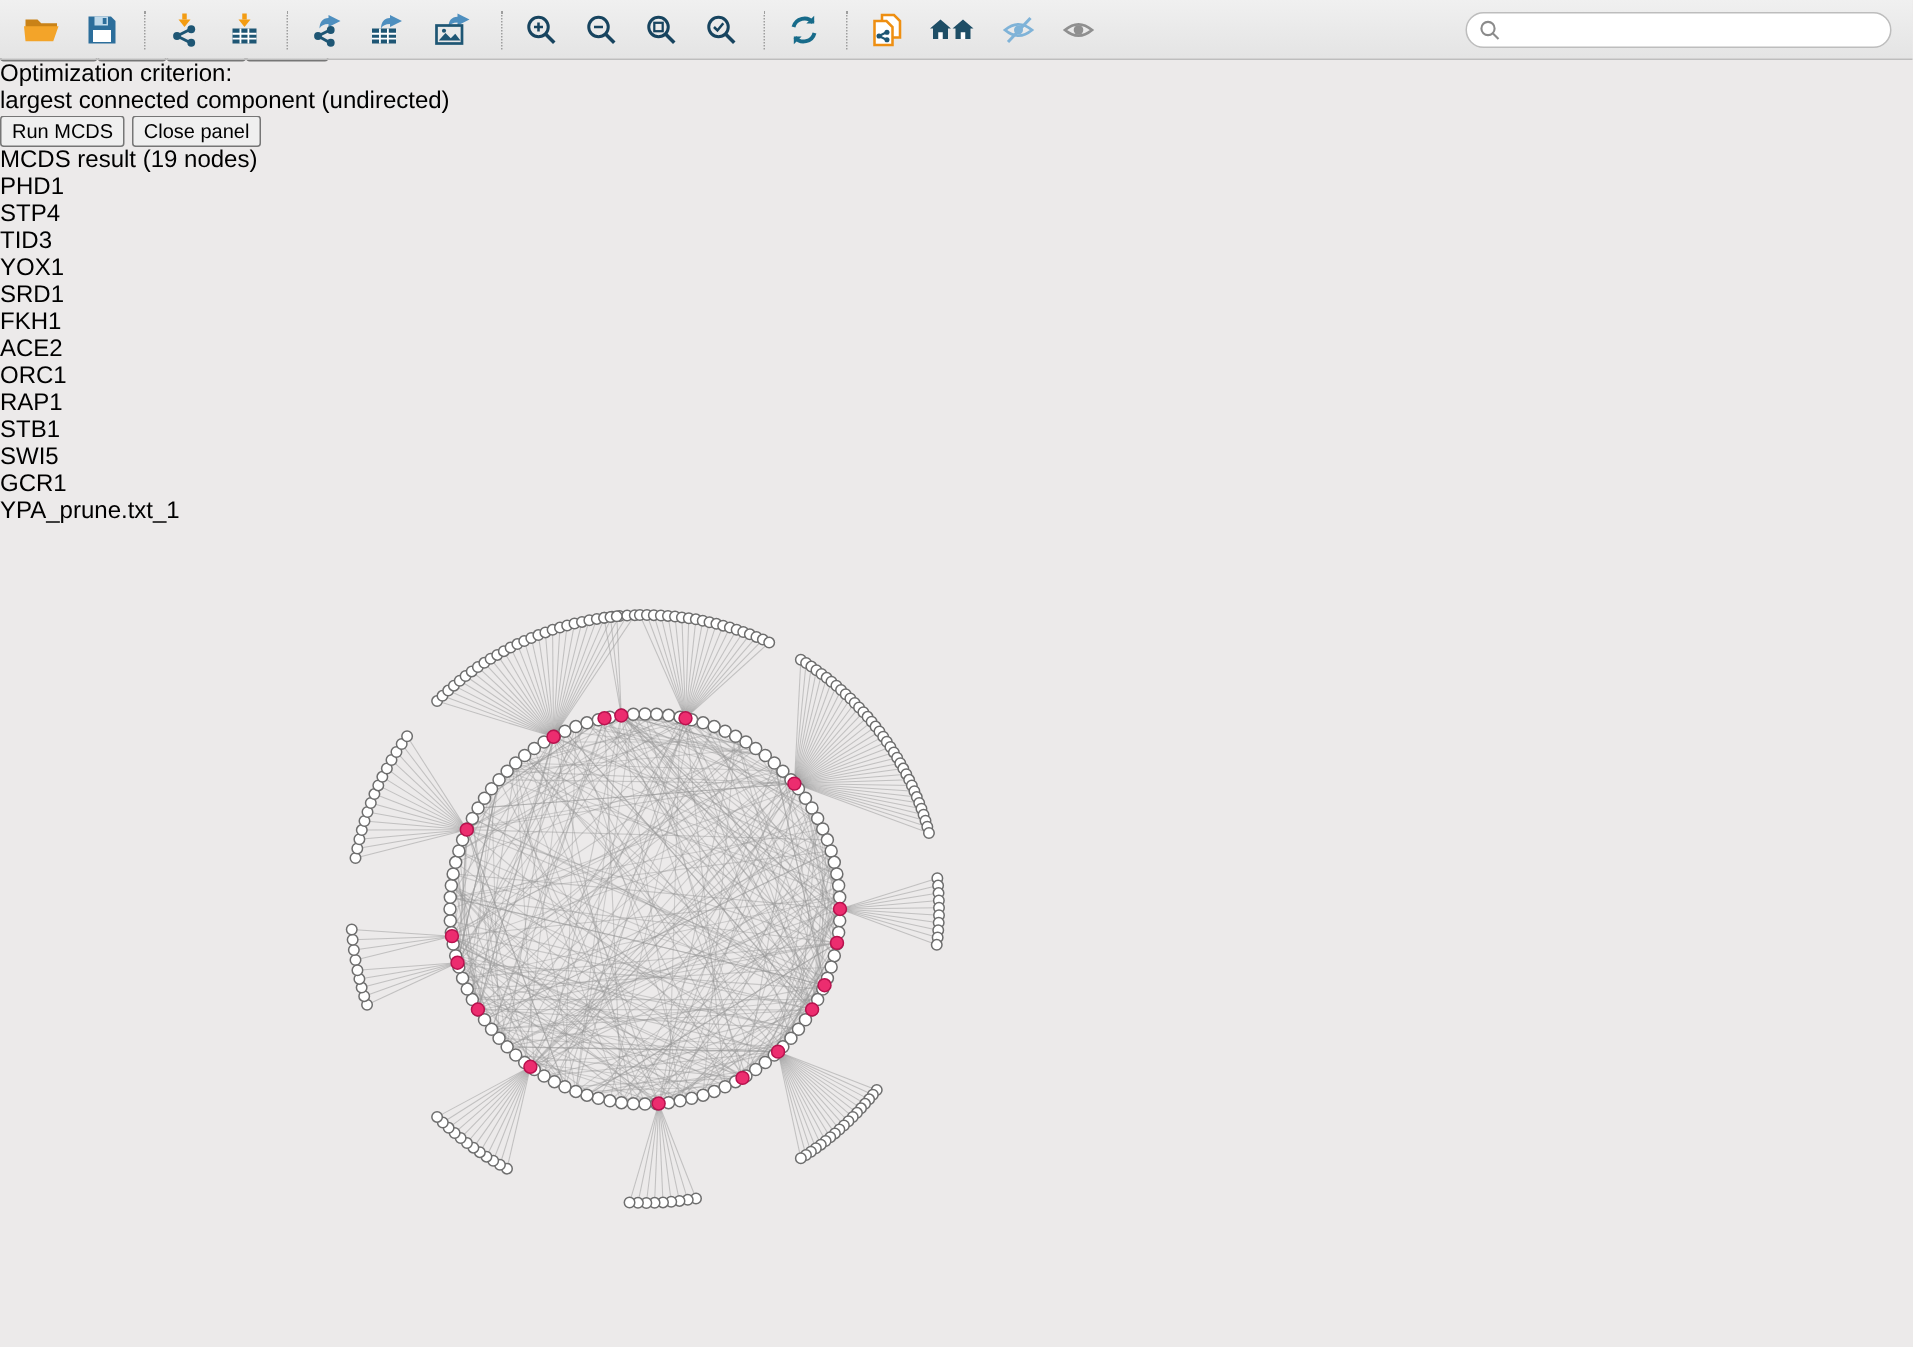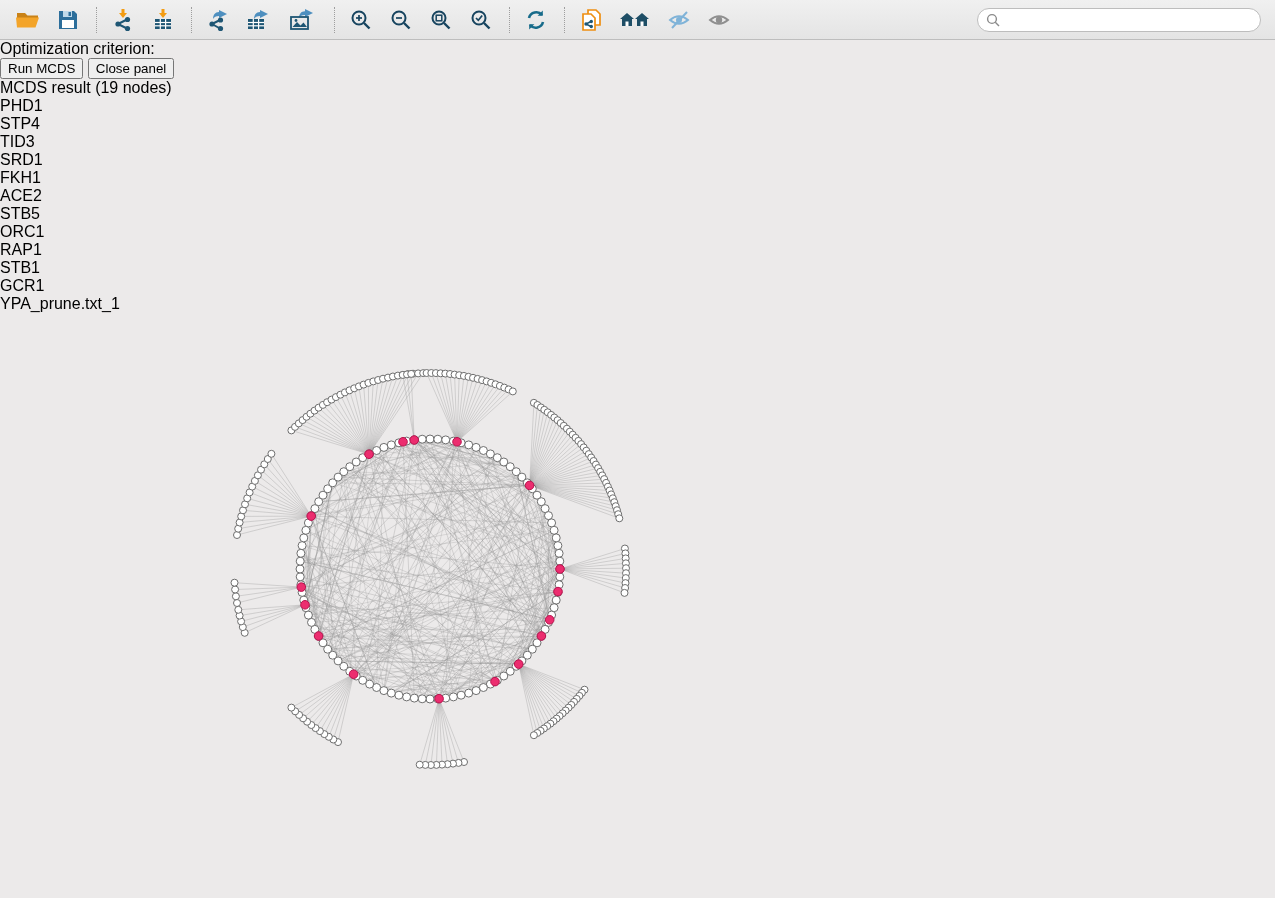--- a/index.html
+++ b/index.html
@@ -233,38 +233,43 @@
     <div class="panel-titlebar">
       <span class="panel-title">Control Panel</span>
       <span class="panel-icons">
         <span class="float-glyph"></span>
         <span class="close-glyph">✕</span>
       </span>
     </div>
     <div class="ctabs"><button class="ctab">Network</button><button class="ctab">Style</button><button class="ctab">Select</button><button class="ctab active">MCDS</button></div>
     <div class="tab-page">
       <div class="opt-label">Optimization criterion:</div>
+      <div class="opt-select">
+        <span class="value">largest connected component (undirected)</span>
+        <span class="stepper"><span class="tri-up"></span><span class="tri-dn"></span></span>
+      </div>
       <div class="btn-row">
         <button class="mac-btn focused">Run MCDS</button>
         <button class="mac-btn">Close panel</button>
       </div>
     </div>
     <div class="mcds-fieldset">
       <span class="mcds-legend">MCDS result (19 nodes)</span>
       <div class="result-list">
           <div class="result-item">PHD1</div>
           <div class="result-item">STP4</div>
           <div class="result-item">TID3</div>
+          <div class="result-item">YOX1</div>
           <div class="result-item">SRD1</div>
           <div class="result-item">FKH1</div>
           <div class="result-item">ACE2</div>
-          <div class="result-item">STB5</div>
           <div class="result-item">ORC1</div>
           <div class="result-item">RAP1</div>
           <div class="result-item">STB1</div>
+          <div class="result-item">SWI5</div>
           <div class="result-item">GCR1</div>
         </div>
       <div class="list-track"></div>
     </div>
   </div>
 
   <div class="v-splitter">
       <div class="v-handle"></div>
     </div>
 

